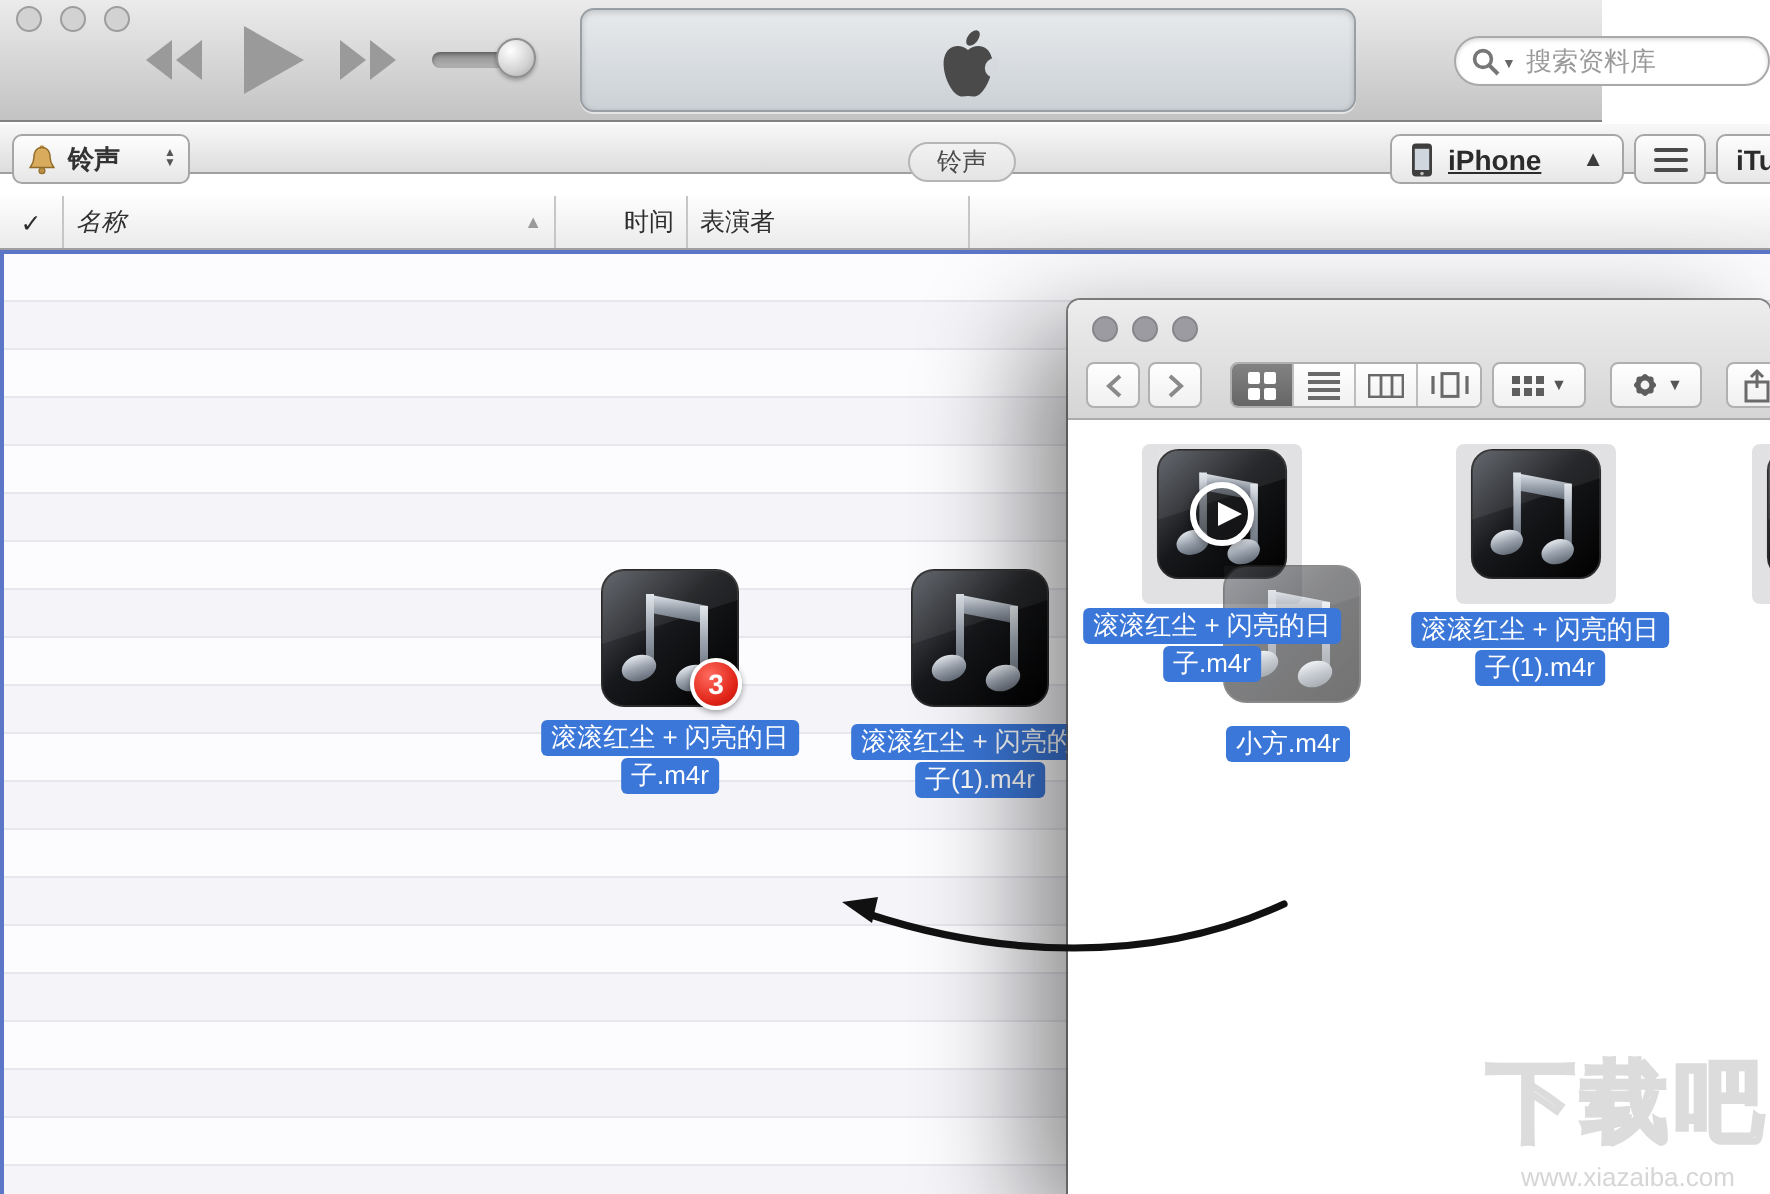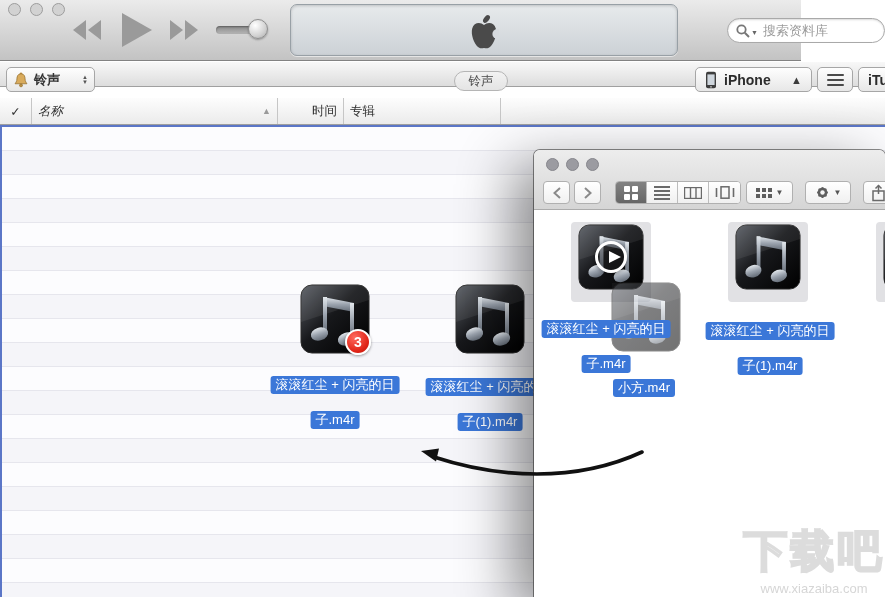--- a/index.html
+++ b/index.html
@@ -39,21 +39,21 @@
     background:linear-gradient(#fefefe,#e7e7e7); display:flex; align-items:center;
     box-shadow:0 1px 0 rgba(255,255,255,.7); }
   .src-btn { left:6px; top:5px; width:89px; padding:0 6px; gap:5px; }
   .src-label { font-size:13px; font-weight:bold; color:#333; }
   .stepper { margin-left:auto; display:flex; flex-direction:column; line-height:5px; }
   .stepper span { font-size:6px; color:#555; }
   .center-pill { position:absolute; left:454px; top:9px; width:54px; height:20px;
     border:1px solid #b5b5b5; border-radius:10px; background:linear-gradient(#f2f2f2,#e4e4e4);
     display:flex; align-items:center; justify-content:center; font-size:12.5px; color:#4c4c4c; }
   .iphone-btn { left:695px; top:5px; width:117px; padding:0 9px; gap:7px; }
-  .iphone-label { font-size:14px; font-weight:bold; color:#2b2b2b; }
+  .iphone-label { font-size:14px; font-weight:bold; color:#2b2b2b;text-decoration:underline; }
   .eject { font-size:11px; color:#3c3c3c; margin-left:auto; }
   .menu-btn { left:817px; top:5px; width:36px; justify-content:center; flex-direction:column; gap:3px; }
   .menu-btn .bar { width:17px; height:2px; background:#4a4a4a; border-radius:1px; }
   .itu-btn { left:858px; top:5px; width:46px; padding:0 9px; }
   .itu-label { font-size:14px; font-weight:bold; color:#2b2b2b; }
 
   
   .list-header { position:absolute; left:0; top:98px; width:885px; height:27px;
     background:linear-gradient(#fdfdfd,#ebebeb); border-bottom:1px solid #9e9e9e;
     display:flex; font-size:12.5px; color:#2e2e2e; }
@@ -78,21 +78,21 @@
   .music-icon { display:block; }
   .file-icon { position:absolute; }
   .badge { position:absolute; left:45px; top:45px; width:26px; height:26px; border-radius:50%;
     background:radial-gradient(circle at 35% 30%, #ff6a5e, #e02417 65%, #b51208);
     border:2px solid #fff; box-shadow:0 1px 3px rgba(0,0,0,.4);
     display:flex; align-items:center; justify-content:center;
     color:#fff; font-size:14px; font-weight:bold; }
   .file-label { position:absolute; text-align:center; font-size:13px; z-index:5; transform:translateX(-50%); }
   .file-label .lbl { display:inline-block; background:#3b77d8; color:#fff; border-radius:3px;
     padding:2px 5px; white-space:nowrap; line-height:14px; }
-  .file-label .line { margin-top:17px; }
+  .file-label .line { margin-top:1px; }
 
   
   .finder { position:absolute; left:534px; top:150px; width:351px; height:447px;
     border-radius:6px 6px 0 0; background:#fff; overflow:hidden; z-index:20;
     box-shadow:-20px 15px 55px rgba(0,0,0,.45), 0 0 0 1px rgba(110,110,110,.8); }
   .finder-chrome { position:absolute; left:0; top:0; width:100%; height:60px;
     background:linear-gradient(#ededed,#d5d5d5); border-bottom:1px solid #ababab; }
   .ftl { position:absolute; width:13px; height:13px; border-radius:50%;
     background:#9b9ba1; border:1px solid #86868c; top:8px; }
   .ftl1{left:12px;} .ftl2{left:32px;} .ftl3{left:52px;}
@@ -244,22 +244,22 @@
     <div class="hcell hc-check">
       <span>✓</span>
     </div>
     <div class="hcell hc-name">
       <span>名称</span>
       <span class="sort-tri">▲</span>
     </div>
     <div class="hcell hc-time">
       <span>时间</span>
     </div>
-    <div class="hcell hc-album">
-      <span>专辑</span>
+    <div class="hcell hc-artist">
+      <span>表演者</span>
     </div>
     <div class="hcell hc-rest"></div>
   </div>
 
   <div class="list-body"></div>
 
   <div class="file-icon" style="left:300px;top:284px;z-index:4;">
     <svg class="music-icon" width="70" height="70" viewBox="0 0 70 70">
         <use href="#music-icon-shape"></use>
       </svg>

